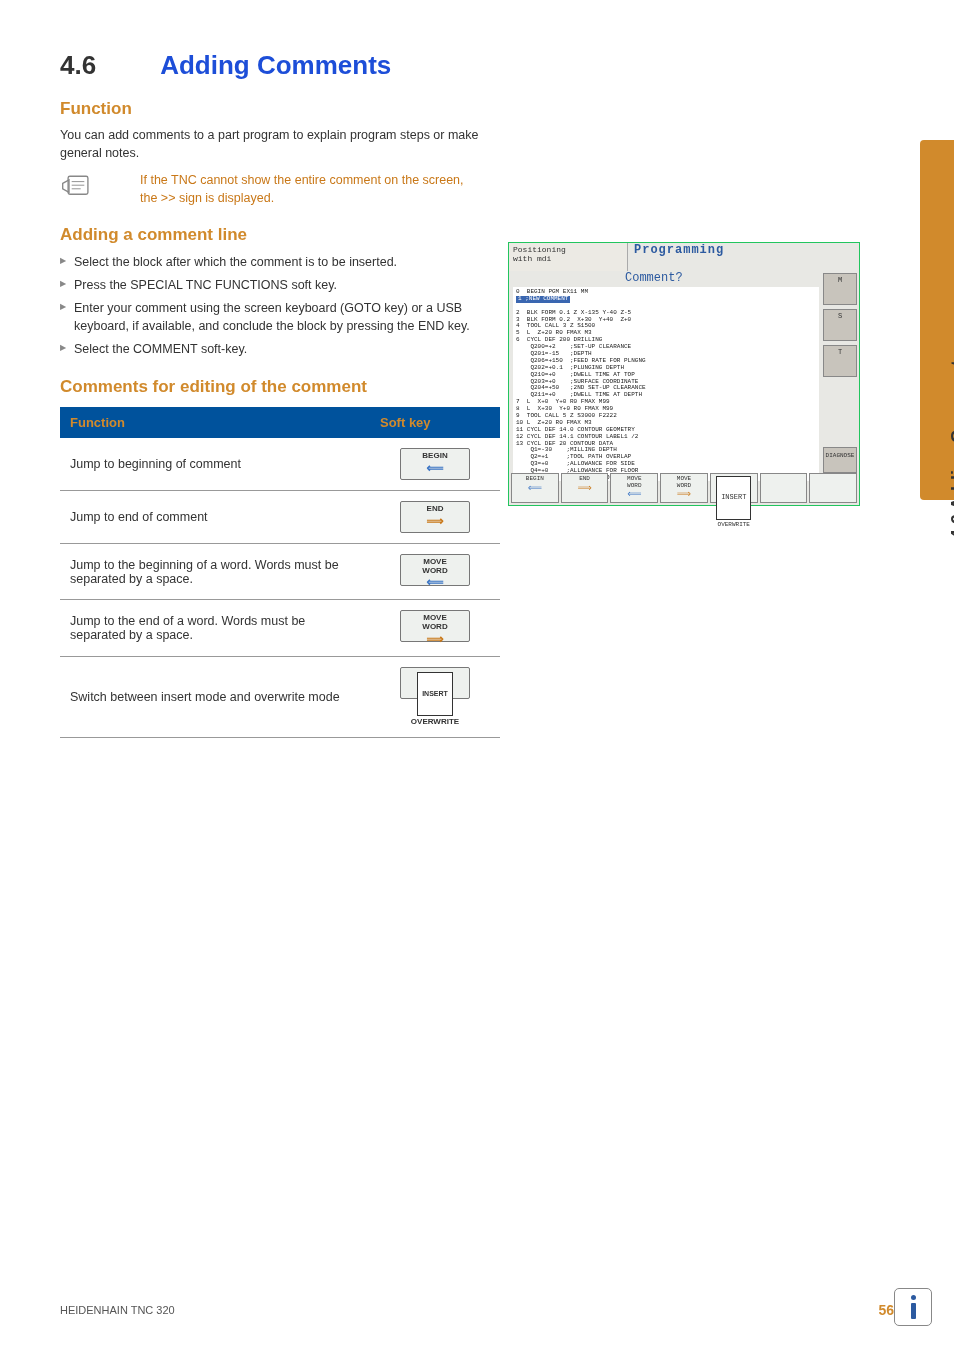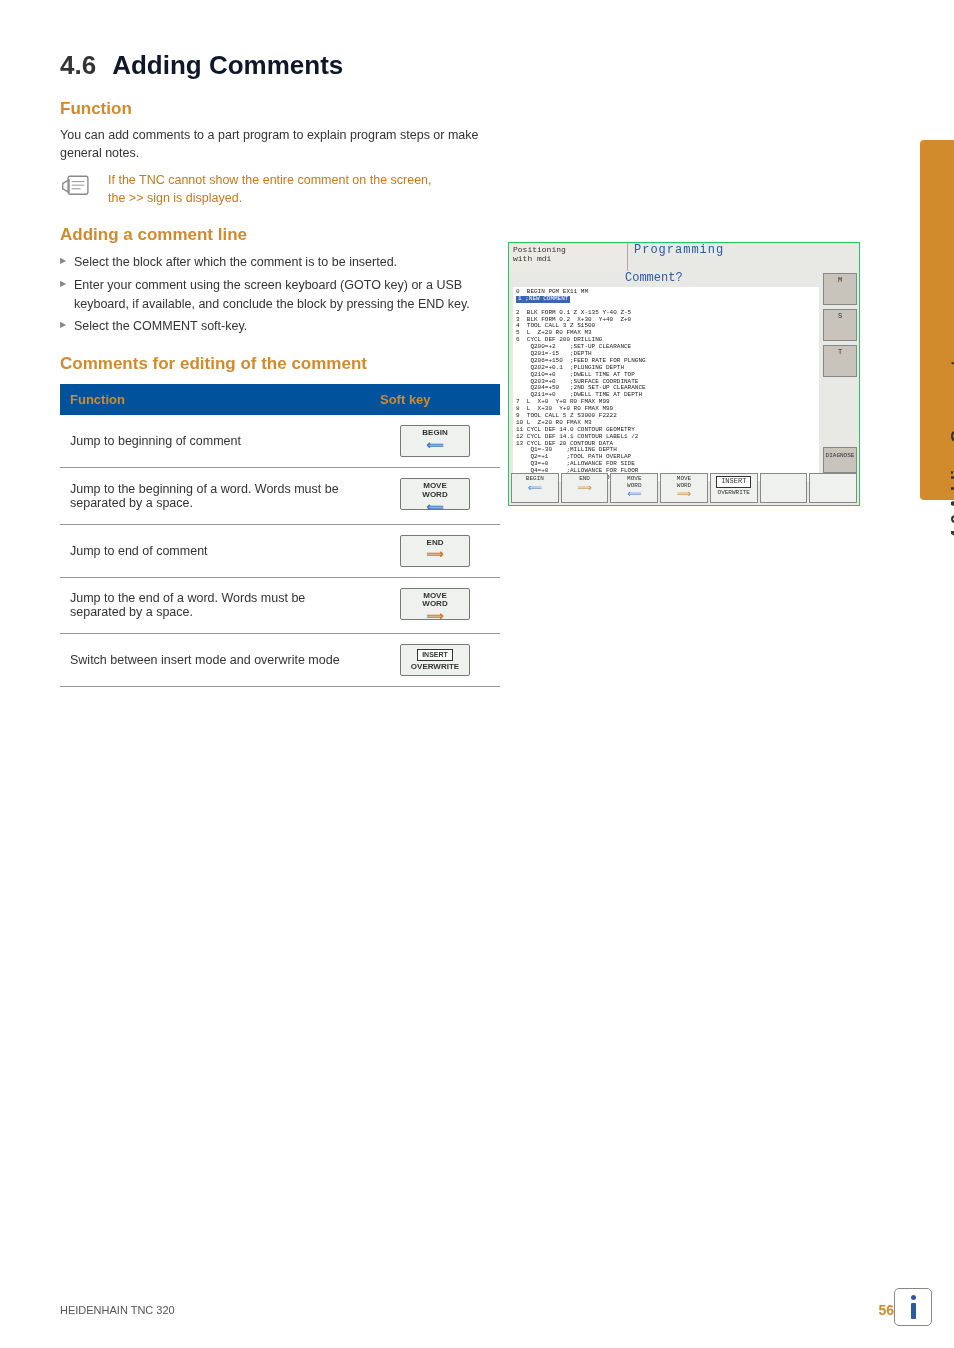--- a/index.html
+++ b/index.html
@@ -23,38 +23,40 @@
 }
 .h1-num {
   font-size: 26px;
   font-weight: bold;
   color: #333;
   margin-right: 16px;
 }
 .h1-title {
   font-size: 26px;
   font-weight: bold;
-  color: #0f172a;
+  color: #1d4ed8;
+  margin-left: 48px;
 }
 .h2 {
   color: #d18a2c;
   font-size: 17px;
   font-weight: bold;
   margin: 18px 0 8px 0;
 }
 .body-text {
   font-size: 12.5px;
   line-height: 1.4;
   color: #333;
   max-width: 420px;
 }
 .note-row {
   display: flex;
   align-items: flex-start;
   margin: 10px 0 18px 0;
+  gap: 32px;
 }
 .note-icon {
   width: 36px;
   height: 30px;
   margin-right: 12px;
   flex-shrink: 0;
 }
 .note-text {
   font-size: 12.5px;
   color: #c97818;
@@ -139,21 +141,21 @@
   margin-top: 1px;
   font-size: 12px;
   line-height: 1;
 }
 .arrow-left { color: #3a74c4; }
 .arrow-right { color: #c97818; }
 .insert-box {
   display: inline-block;
   background: #fff;
   border: 1px solid #333;
-  padding: 1px 4px;
+  padding: 17px 4px;
   font-size: 7px;
   margin-bottom: 2px;
 }
 .side-tab {
   position: absolute;
   right: 0;
   top: 140px;
   width: 34px;
   height: 360px;
   background: #d18a2c;
@@ -192,20 +194,21 @@
   border-right: 1px solid #aaa;
   color: #333;
   line-height: 1.1;
 }
 .screenshot .topbar .prog {
   flex: 1;
   font-size: 12px;
   letter-spacing: 1px;
   color: #2c5aa0;
   padding: 0 6px;
+  font-weight: bold;
 }
 .screenshot .comment-line {
   font-size: 12px;
   color: #2c5aa0;
   padding: 0 6px 2px 116px;
 }
 .screenshot .code-area {
   background: #fff;
   margin: 0 40px 0 4px;
   height: 190px;
@@ -326,20 +329,21 @@
       <line x1="13" y1="14" x2="27" y2="14" stroke="#888" stroke-width="1"></line>
       <line x1="13" y1="18" x2="23" y2="18" stroke="#888" stroke-width="1"></line>
       <path d="M3 12 L10 8 L10 22 L3 18 Z" fill="none" stroke="#888" stroke-width="1.5"></path>
     </svg>
     <div class="note-text">If the TNC cannot show the entire comment on the screen, the &gt;&gt; sign is displayed.</div>
   </div>
 
   <div class="h2">Adding a comment line</div>
   <ul class="bullet-list">
     <li>Select the block after which the comment is to be inserted.</li>
+    <li>Press the SPECIAL TNC FUNCTIONS soft key.</li>
     <li>Enter your comment using the screen keyboard (GOTO key) or a USB keyboard, if available, and conclude the block by pressing the END key.</li>
     <li>Select the COMMENT soft-key.</li>
   </ul>
 
   <div class="h2">Comments for editing of the comment</div>
 
   <div class="table-wrap">
     <table class="tbl">
       <thead>
         <tr>
@@ -351,35 +355,35 @@
         <tr>
           <td>Jump to beginning of comment</td>
           <td>
             <span class="softkey-btn">
               <span class="sk-label1">BEGIN</span>
               <span class="sk-arrow arrow-left">⟸</span>
             </span>
           </td>
         </tr>
         <tr>
+          <td>Jump to end of comment</td>
+          <td>
+            <span class="softkey-btn">
+              <span class="sk-label1">END</span>
+              <span class="sk-arrow arrow-right">⟹</span>
+            </span>
+          </td>
+        </tr>
+        <tr>
           <td>Jump to the beginning of a word. Words must be separated by a space.</td>
           <td>
             <span class="softkey-btn">
               <span class="sk-label1">MOVE</span>
               <span class="sk-label2">WORD</span>
               <span class="sk-arrow arrow-left">⟸</span>
-            </span>
-          </td>
-        </tr>
-        <tr>
-          <td>Jump to end of comment</td>
-          <td>
-            <span class="softkey-btn">
-              <span class="sk-label1">END</span>
-              <span class="sk-arrow arrow-right">⟹</span>
             </span>
           </td>
         </tr>
         <tr>
           <td>Jump to the end of a word. Words must be separated by a space.</td>
           <td>
             <span class="softkey-btn">
               <span class="sk-label1">MOVE</span>
               <span class="sk-label2">WORD</span>
               <span class="sk-arrow arrow-right">⟹</span>

